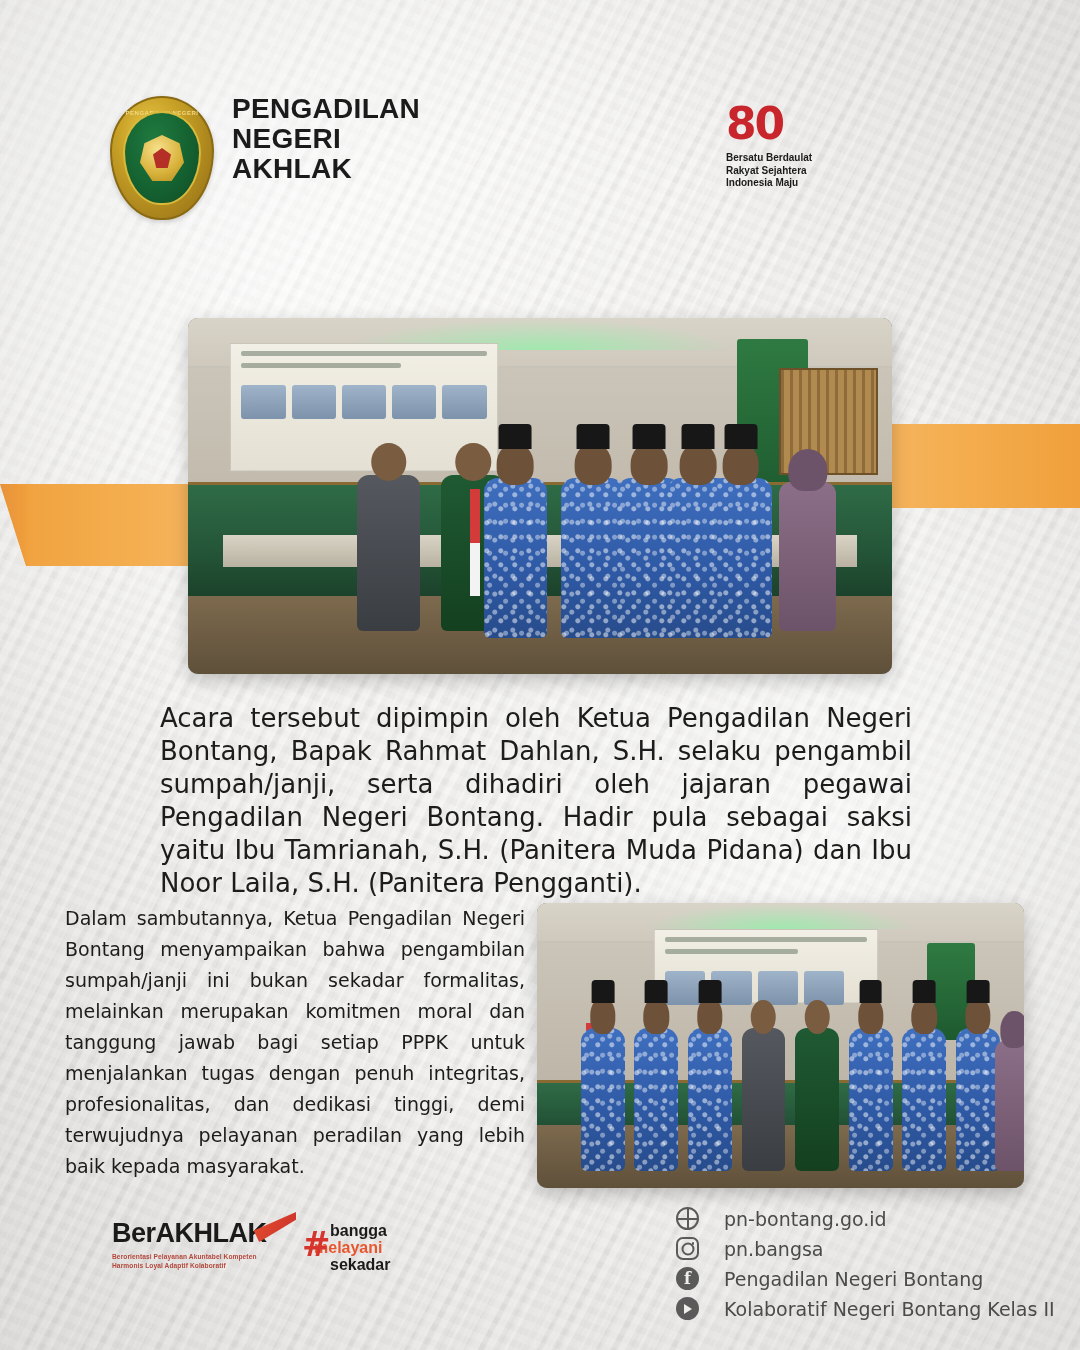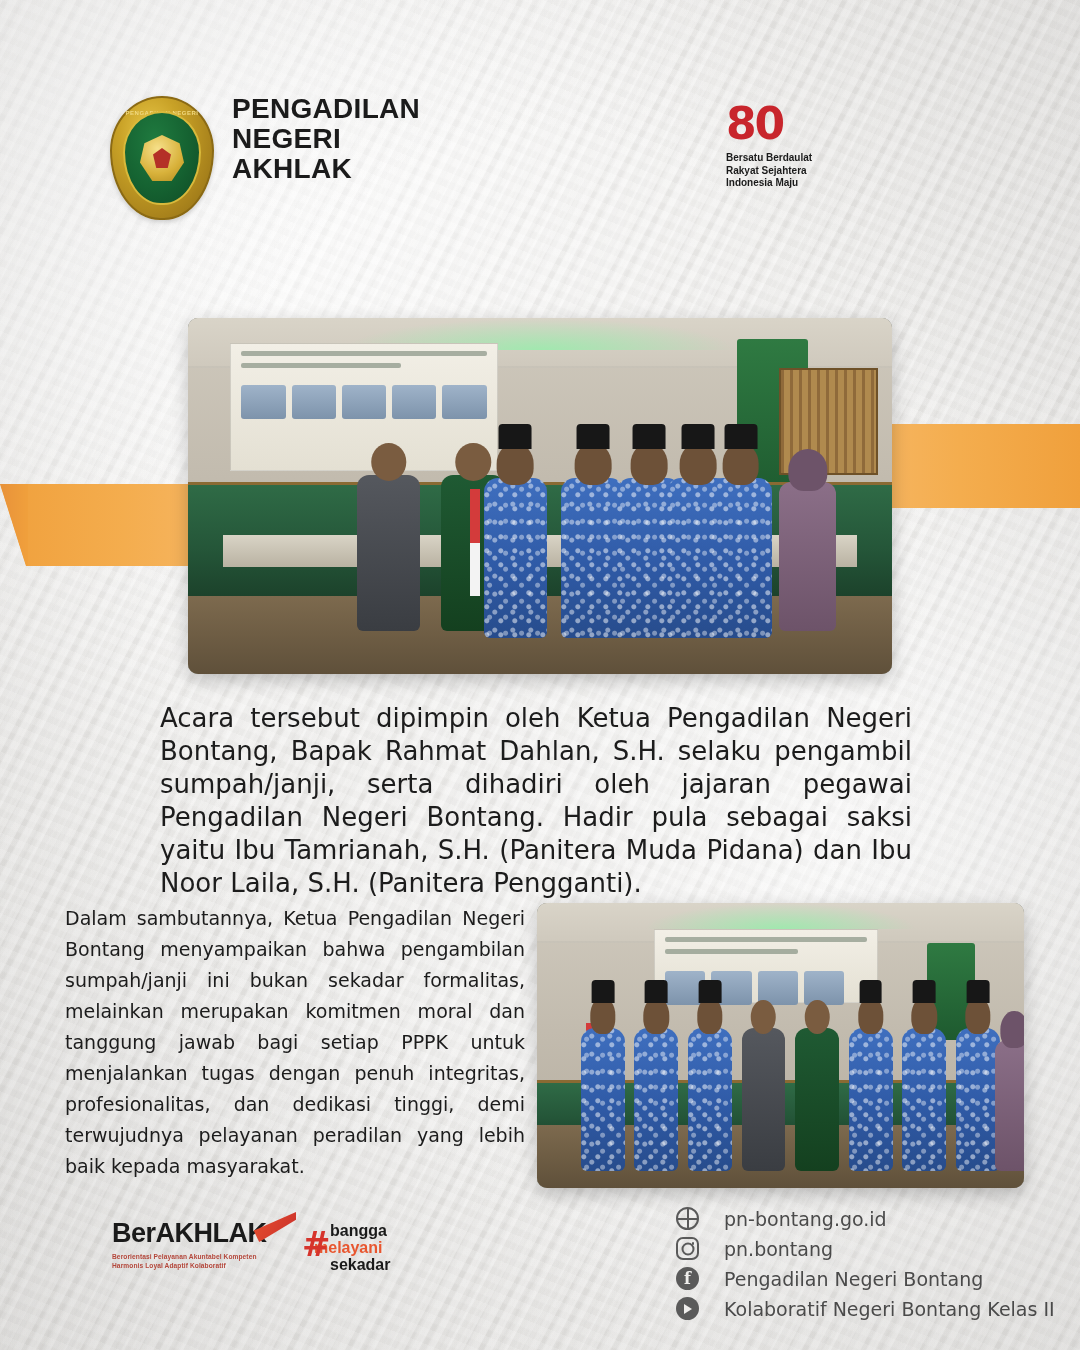--- a/index.html
+++ b/index.html
@@ -468,21 +468,21 @@
     <div class="l3">sekadar</div>
   </div>
 
   <div class="contacts">
     <div class="crow">
       <span class="ico globe"></span>
       <span class="txt">pn-bontang.go.id</span>
     </div>
     <div class="crow">
       <span class="ico ig"></span>
-      <span class="txt">pn.bontang</span>
+      <span class="txt">pn.bangsa</span>
     </div>
     <div class="crow">
       <span class="ico fb"></span>
       <span class="txt">Pengadilan Negeri Bontang</span>
     </div>
     <div class="crow">
       <span class="ico yt"></span>
       <span class="txt">Kolaboratif Negeri Bontang Kelas II</span>
     </div>
   </div>

